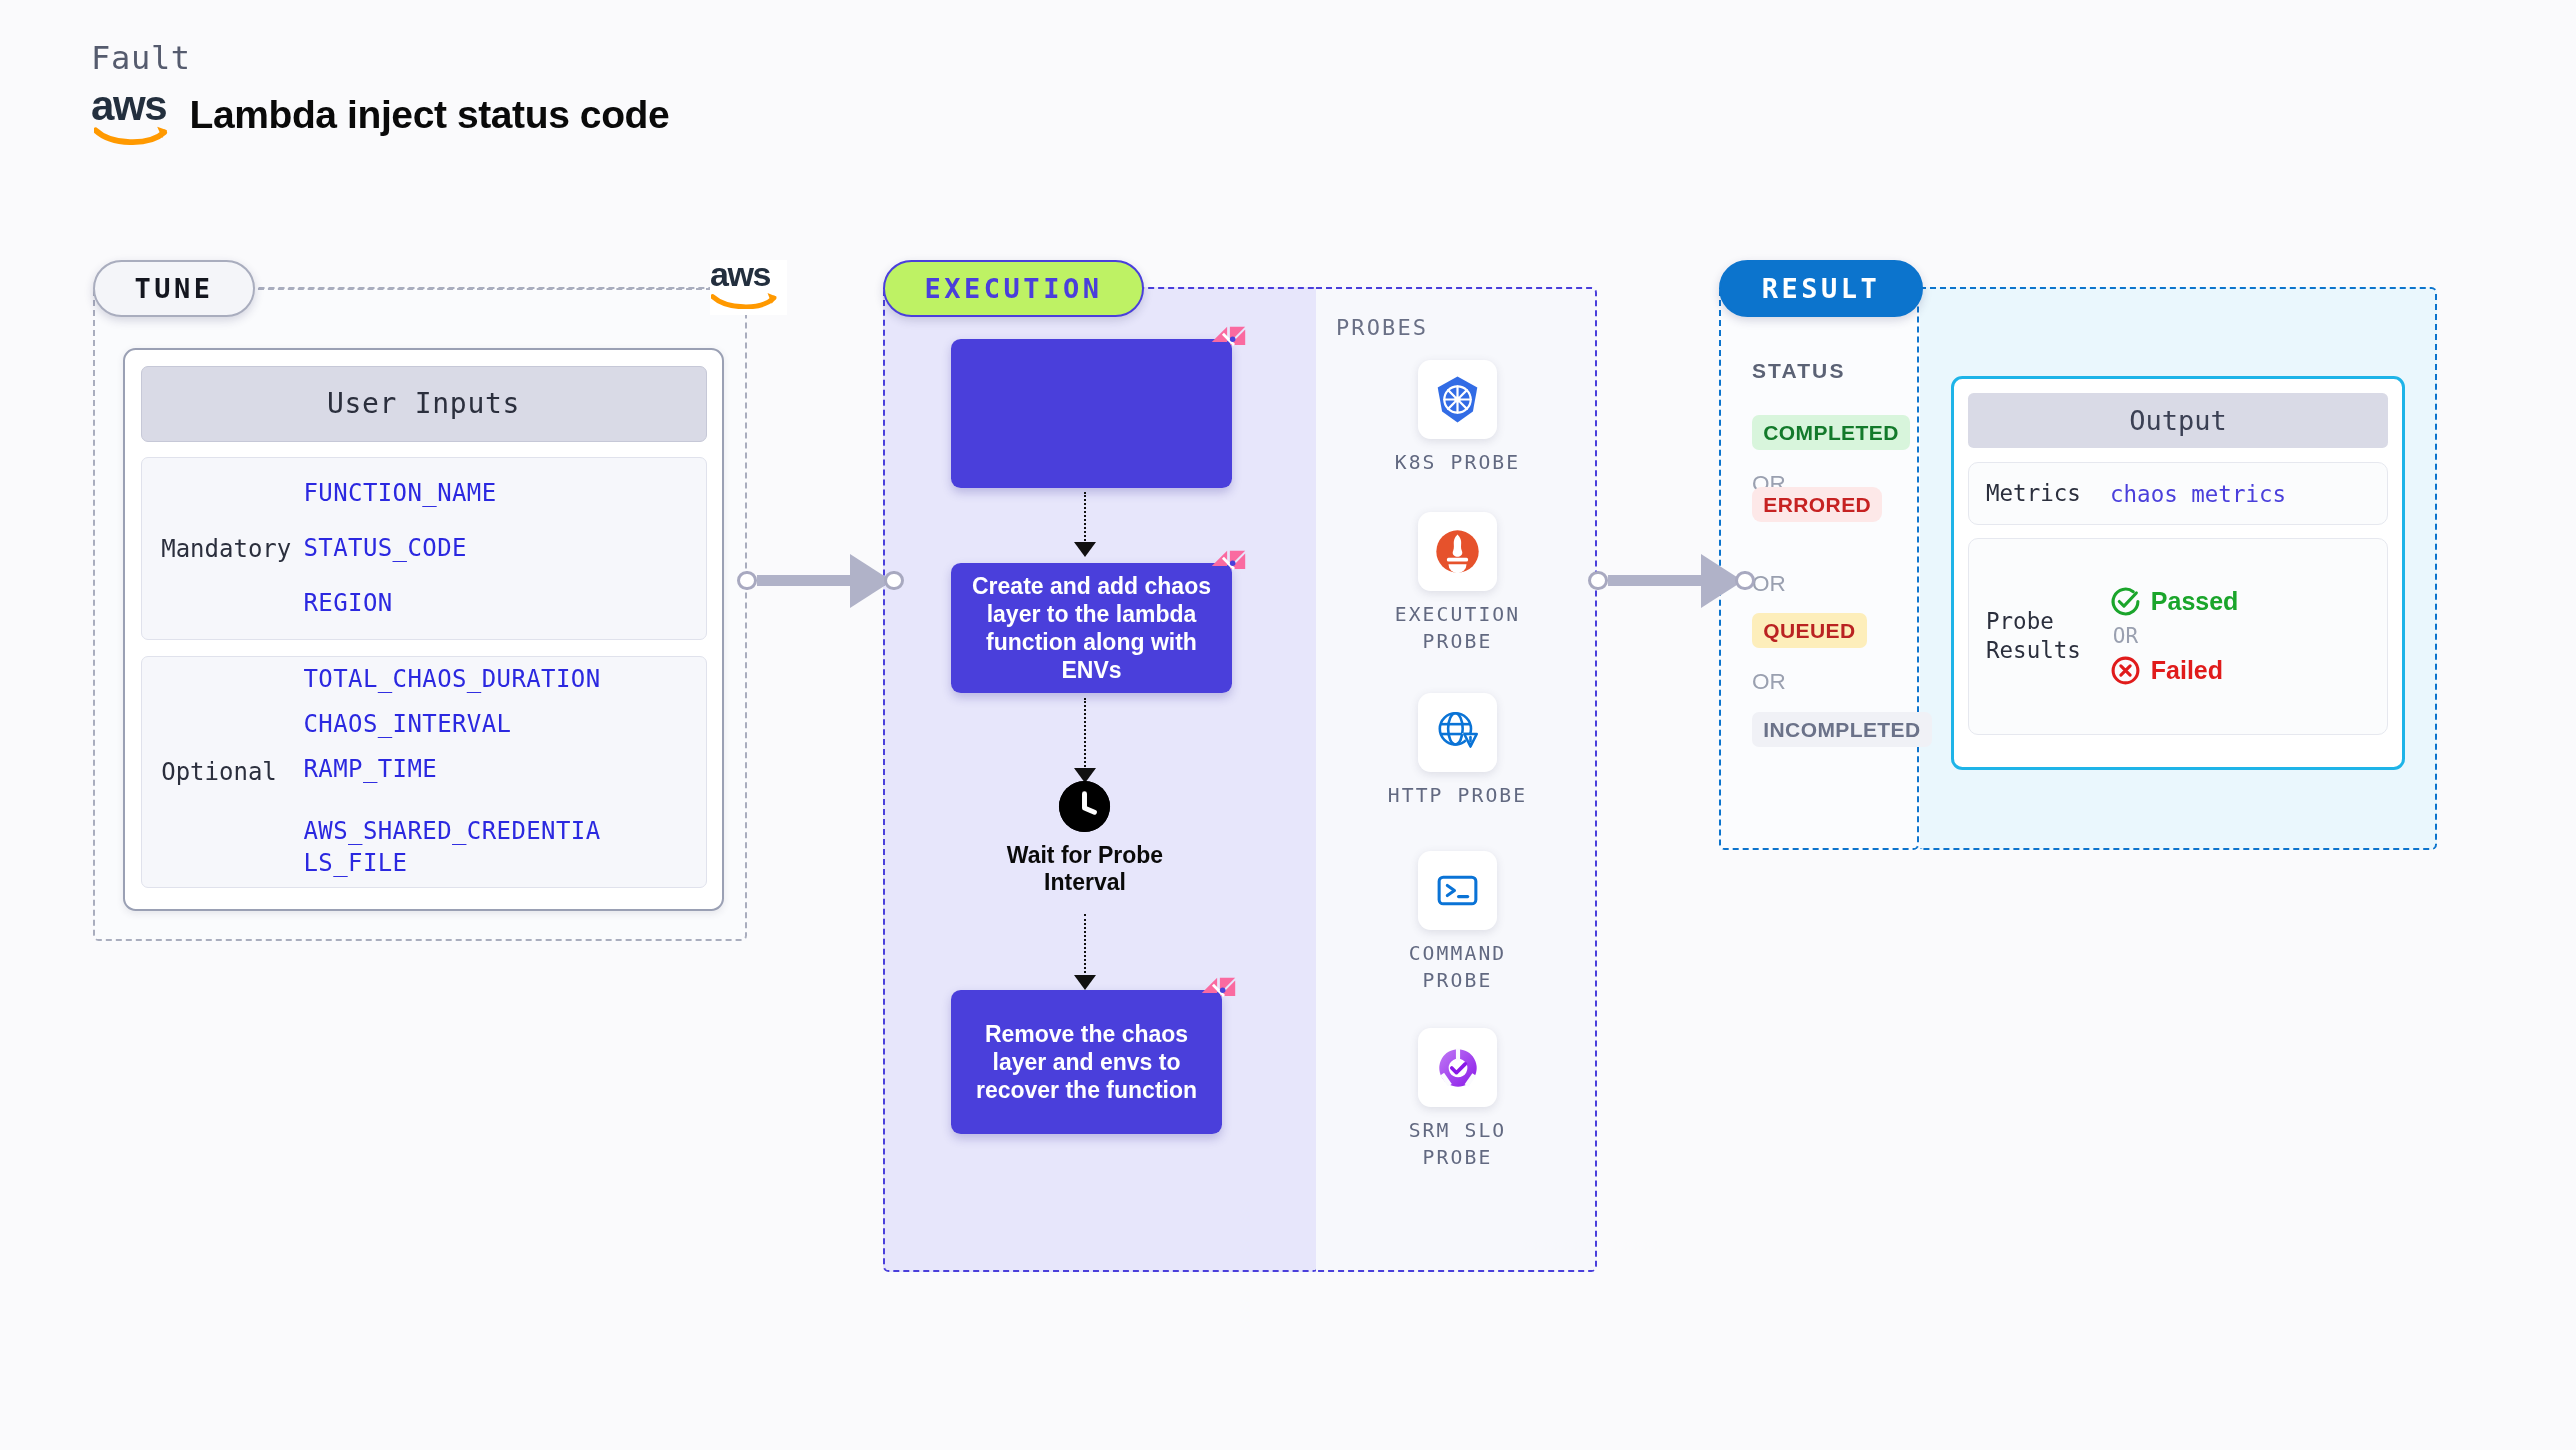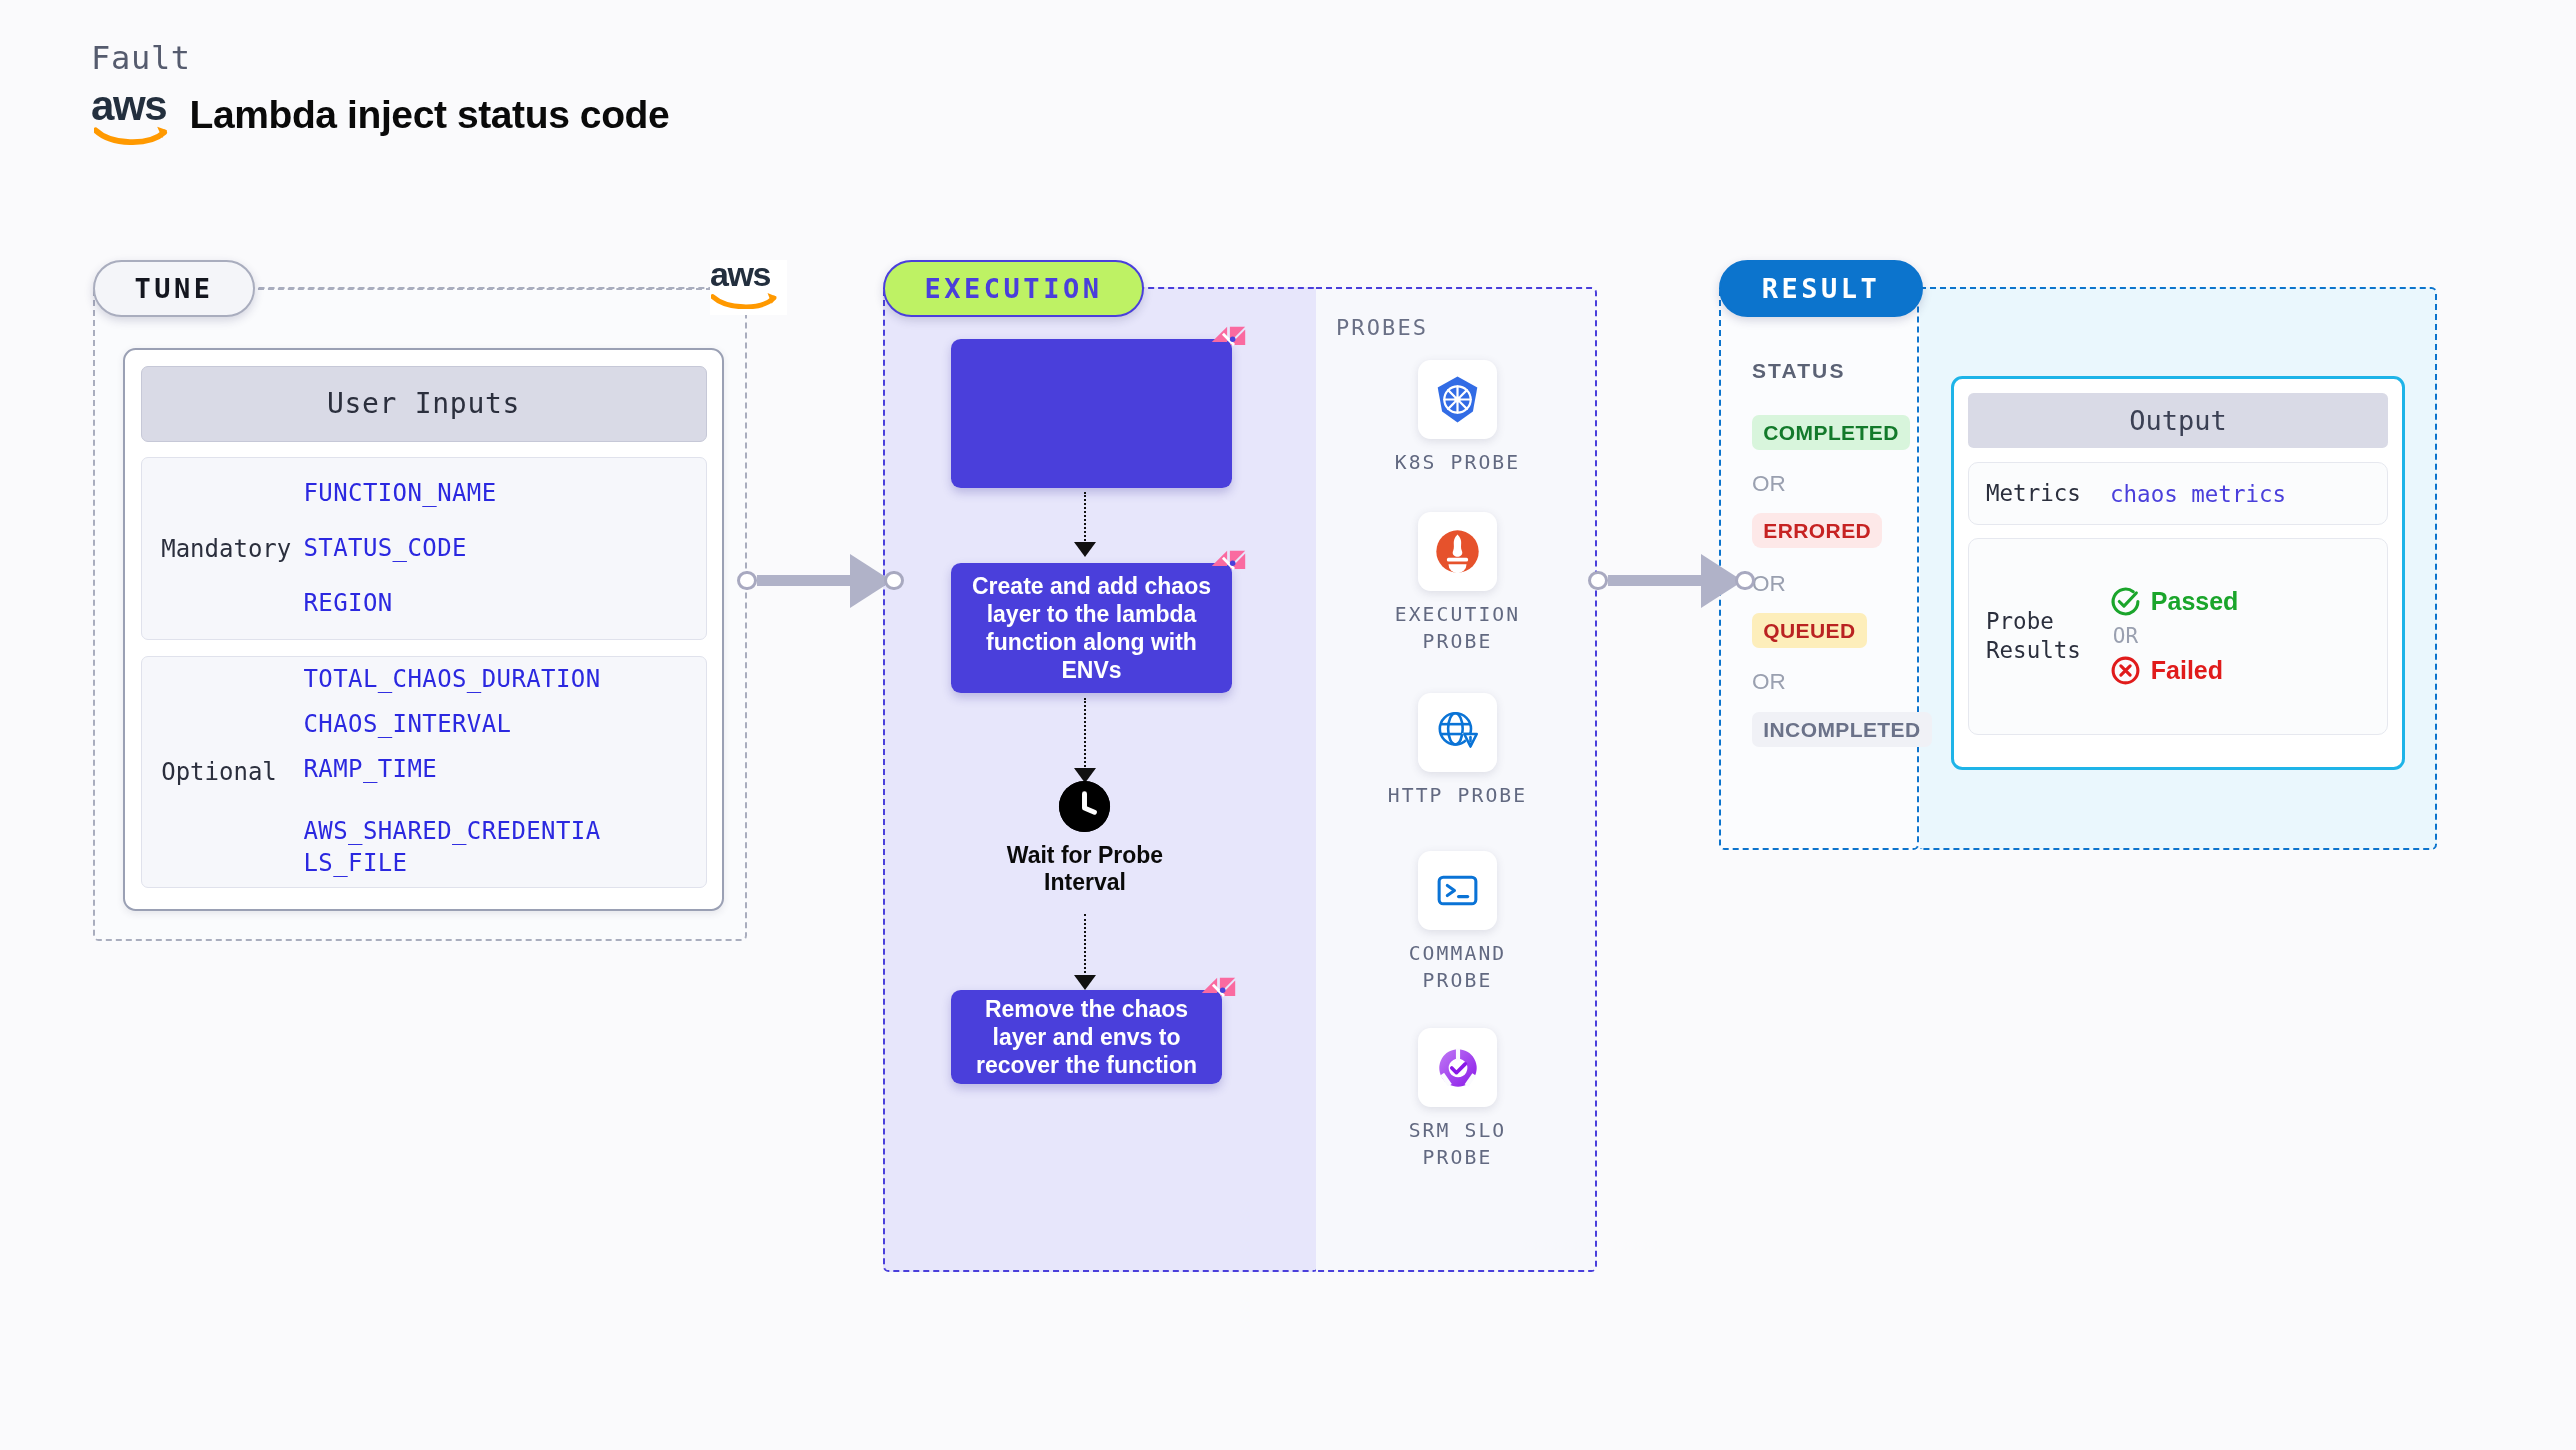--- a/index.html
+++ b/index.html
@@ -73,21 +73,21 @@
   #conn1{left:737px;top:556px;}
   #conn2{left:1588px;top:556px;}
 
   
   .step{position:absolute;background:#4a3fdb;border-radius:9.8px;color:#fff;
     display:flex;align-items:center;justify-content:center;text-align:center;
     font-size:23px;font-weight:700;line-height:1.22;padding:12.7px 15.5px;box-sizing:border-box;
     box-shadow:0 4.2px 9.8px rgba(60,50,160,.25);}
   #step1{left:951px;top:339px;width:281px;height:149px;}
   #step2{left:951px;top:563px;width:281px;height:130px;}
-  #step3{left:951px;top:990px;width:271px;height:94px;}
+  #step3{left:951px;top:990px;width:271px;height:144px;}
   .flag{position:absolute;right:-15.5px;top:-15.5px;width:39px;height:39px;}
   .arrow-v{position:absolute;left:1084px;width:0;border-left:2.8px dotted #111;}
   .arrow-head{position:absolute;left:1074px;width:0;height:0;
     border-left:11.3px solid transparent;border-right:11.3px solid transparent;border-top:15.5px solid #111;}
   #av1{top:492px;height:56px;}
   #ah1{top:542px;}
   #av2{top:698px;height:77px;}
   #ah2{top:768px;}
   #av3{top:914px;height:67px;}
   #ah3{top:975px;}
@@ -112,21 +112,21 @@
   #probe4{top:1028px;}
 
   
   #status-title{position:absolute;left:1752px;top:359px;font-size:21px;font-weight:700;
     color:#5b6275;letter-spacing:2.1px;}
   .badge{position:absolute;left:1752px;border-radius:7px;padding:5.6px 11.3px;
     font-size:21px;font-weight:700;letter-spacing:0.4px;}
   .orlab{position:absolute;left:1752px;font-size:22.5px;color:#9aa0b0;}
   #badge0{top:415px;background:#d8f5dc;color:#137a2b;}
   #or0{top:471px;}
-  #badge1{top:513px;background:#fde8e8;color:#c62222;border-radius:9px;}
+  #badge1{top:487px;background:#fde8e8;color:#c62222;border-radius:9px;}
   #or1{top:571px;}
   #badge2{top:613px;background:#fdeebb;color:#ba2222;}
   #or2{top:669px;}
   #badge3{top:712px;background:#f0f1f6;color:#6b7289;}
 
   
   #output-card{position:absolute;left:1951px;top:376px;width:454px;height:394px;
     background:#ffffff;border:3.5px solid #1eb4e8;border-radius:11.3px;box-sizing:border-box;}
   #output-hdr{margin:14px;height:55px;background:#d9dae6;border-radius:5.6px;
     display:flex;align-items:center;justify-content:center;

